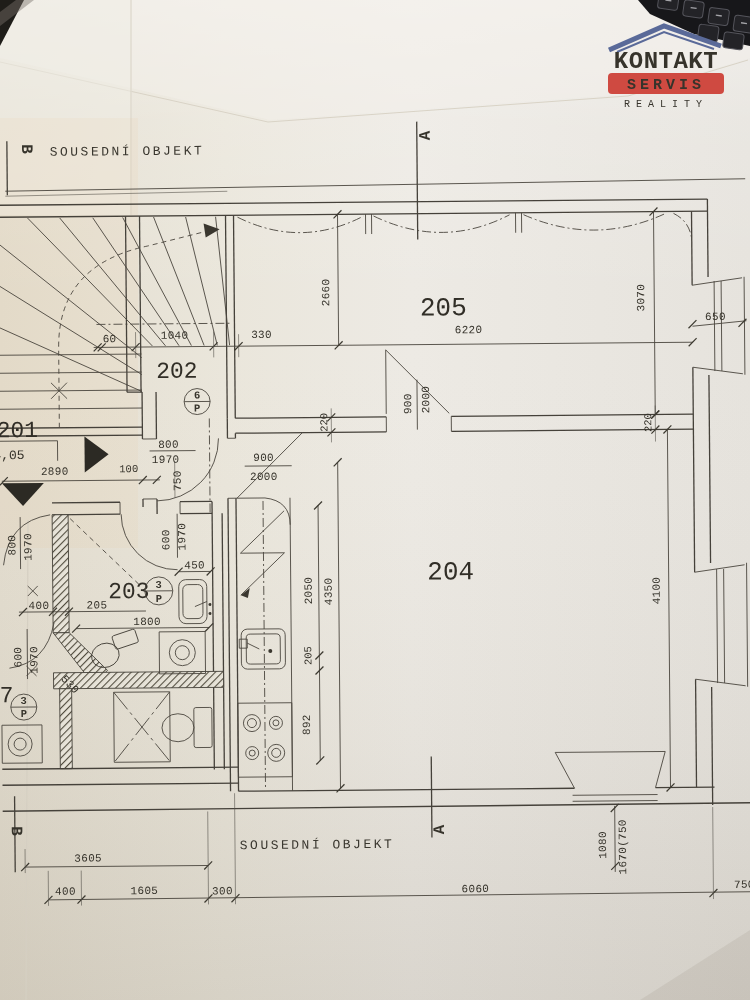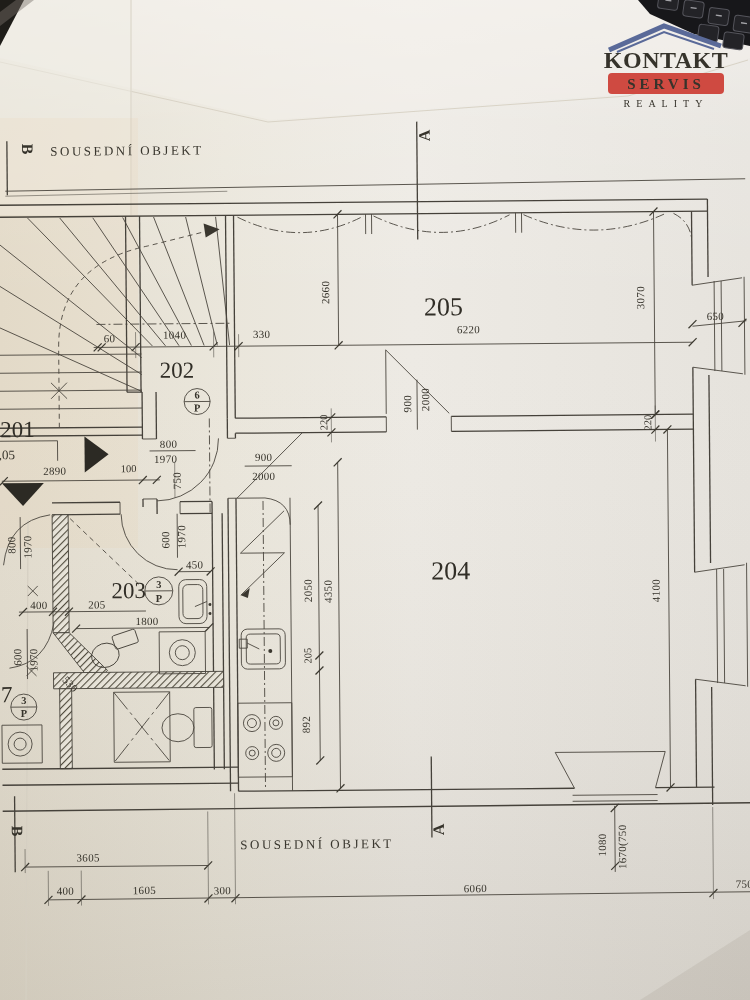--- a/index.html
+++ b/index.html
@@ -1,16 +1,16 @@
 <!DOCTYPE html>
 <html><head>
 <meta charset="utf-8">
 <style>
   html,body{margin:0;padding:0;background:#777;}
-  #stage{position:relative;width:750px;height:1000px;overflow:hidden;font-family:Liberation Serif, serif;}
+  #stage{position:relative;width:750px;height:1000px;overflow:hidden;font-family:Liberation Mono, monospace;}
   svg{display:block}
   .ln{stroke:#45413a;stroke-width:1.3;fill:none;stroke-linecap:butt}
   .tn{stroke:#4a463e;stroke-width:0.9;fill:none}
   .ext{stroke:#55514a;stroke-width:0.7;fill:none;opacity:.85}
   .tk{stroke:#3b382f;stroke-width:1.2}
   .dd{stroke:#4a463e;stroke-width:0.9;fill:none;stroke-dasharray:9 3 2 3}
   .dsh{stroke:#4a463e;stroke-width:0.9;fill:none;stroke-dasharray:5 4}
   text{fill:#36332b}
   .dtx{font-size:11px;text-anchor:middle;letter-spacing:.3px}
   .dtx2{font-size:10.5px;text-anchor:middle}

